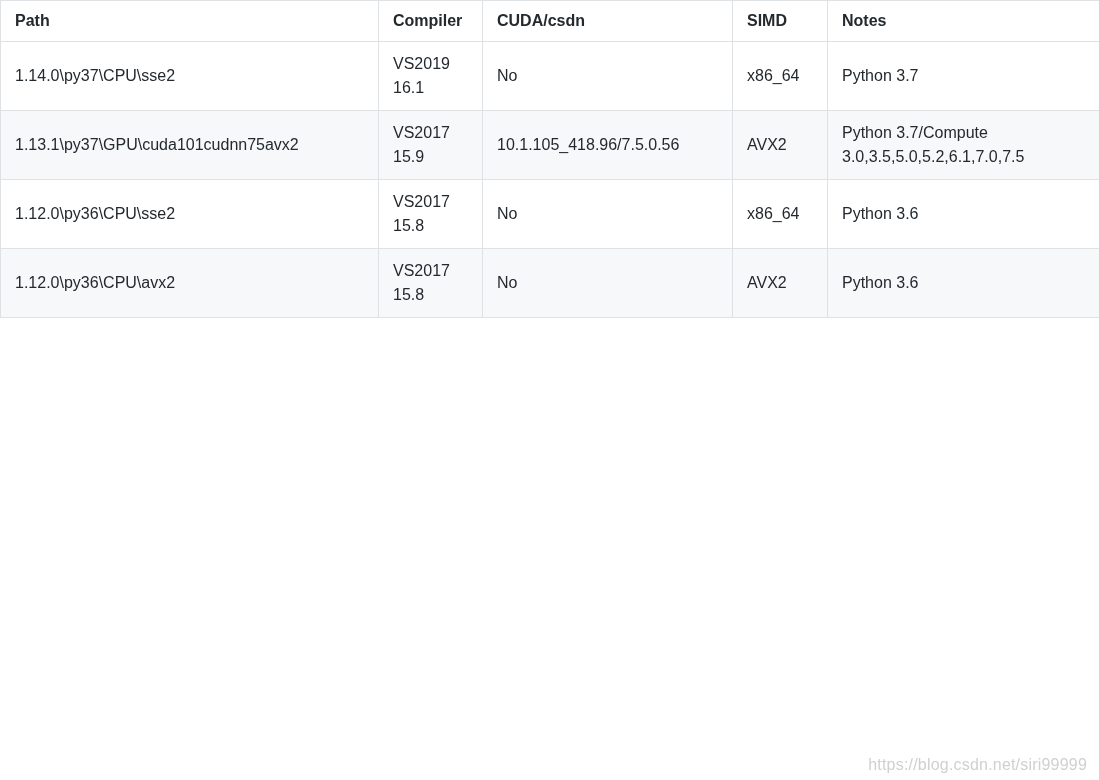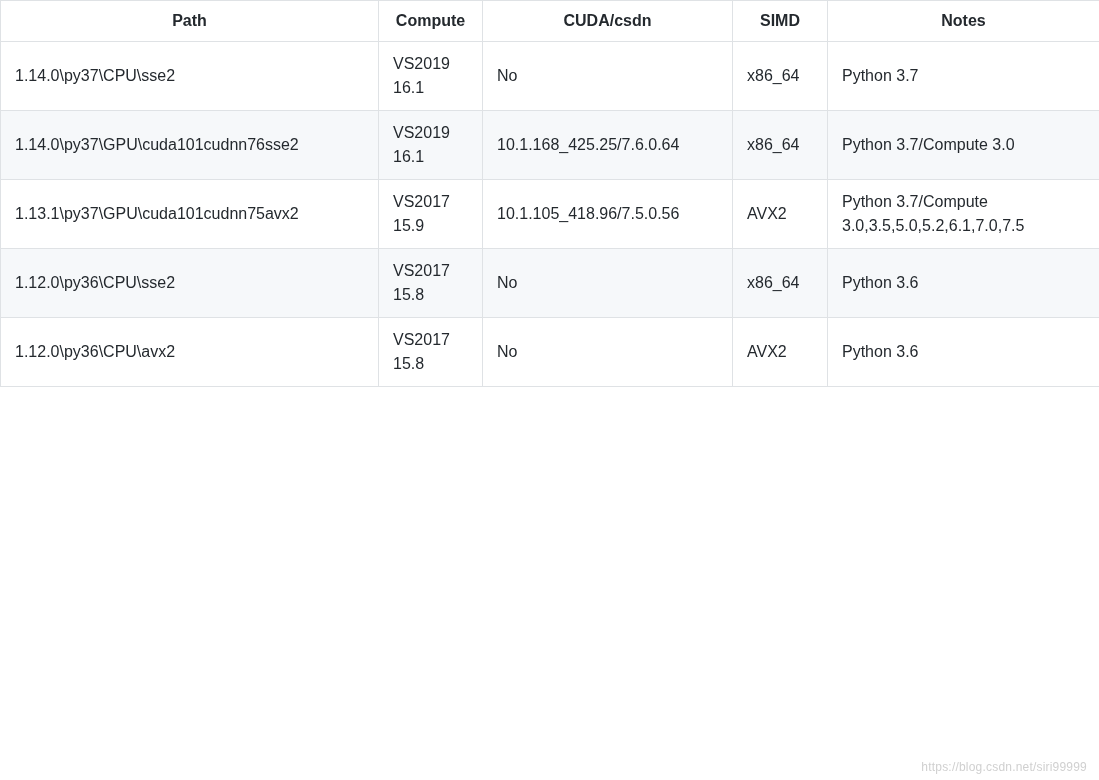--- a/index.html
+++ b/index.html
@@ -20,80 +20,73 @@
   th, td {
     border: 1px solid #dfe2e5;
     padding: 10px 14px;
     text-align: left;
     vertical-align: middle;
     word-wrap: break-word;
     line-height: 1.5;
   }
   th {
     font-weight: 600;
-    text-align: center;
+    text-align: left;
     background: #ffffff;
     padding-top: 8px;
     padding-bottom: 8px;
   }
   tbody tr:nth-child(even) td {
     background: #f6f8fa;
   }
   tbody tr:nth-child(odd) td {
     background: #ffffff;
   }
   col.c-path    { width: 378px; }
   col.c-compiler{ width: 104px; }
   col.c-cuda    { width: 250px; }
   col.c-simd    { width: 95px;  }
   col.c-notes   { width: 272px; }
   .watermark {
     position: fixed;
     right: 12px;
     bottom: 6px;
-    font-size: 12px;
+    font-size: 16px;
     color: #d0d0d0;
     letter-spacing: 0.2px;
     pointer-events: none;
   }
 </style>
 </head>
 <body>
 
 <table>
   <colgroup>
     <col class="c-path">
       <col class="c-compiler">
       <col class="c-cuda">
       <col class="c-simd">
       <col class="c-notes">
   </colgroup>
   <thead>
     <tr>
       <th>Path</th>
-      <th>Compute</th>
+      <th>Compiler</th>
       <th>CUDA/csdn</th>
       <th>SIMD</th>
       <th>Notes</th>
     </tr>
   </thead>
   <tbody>
     <tr>
       <td>1.14.0\py37\CPU\sse2</td>
       <td>VS2019 16.1</td>
       <td>No</td>
       <td>x86_64</td>
       <td>Python 3.7</td>
-    </tr>
-    <tr>
-      <td>1.14.0\py37\GPU\cuda101cudnn76sse2</td>
-      <td>VS2019 16.1</td>
-      <td>10.1.168_425.25/7.6.0.64</td>
-      <td>x86_64</td>
-      <td>Python 3.7/Compute 3.0</td>
     </tr>
     <tr>
       <td>1.13.1\py37\GPU\cuda101cudnn75avx2</td>
       <td>VS2017 15.9</td>
       <td>10.1.105_418.96/7.5.0.56</td>
       <td>AVX2</td>
       <td>Python 3.7/Compute 3.0,3.5,5.0,5.2,6.1,7.0,7.5</td>
     </tr>
     <tr>
       <td>1.12.0\py36\CPU\sse2</td>

